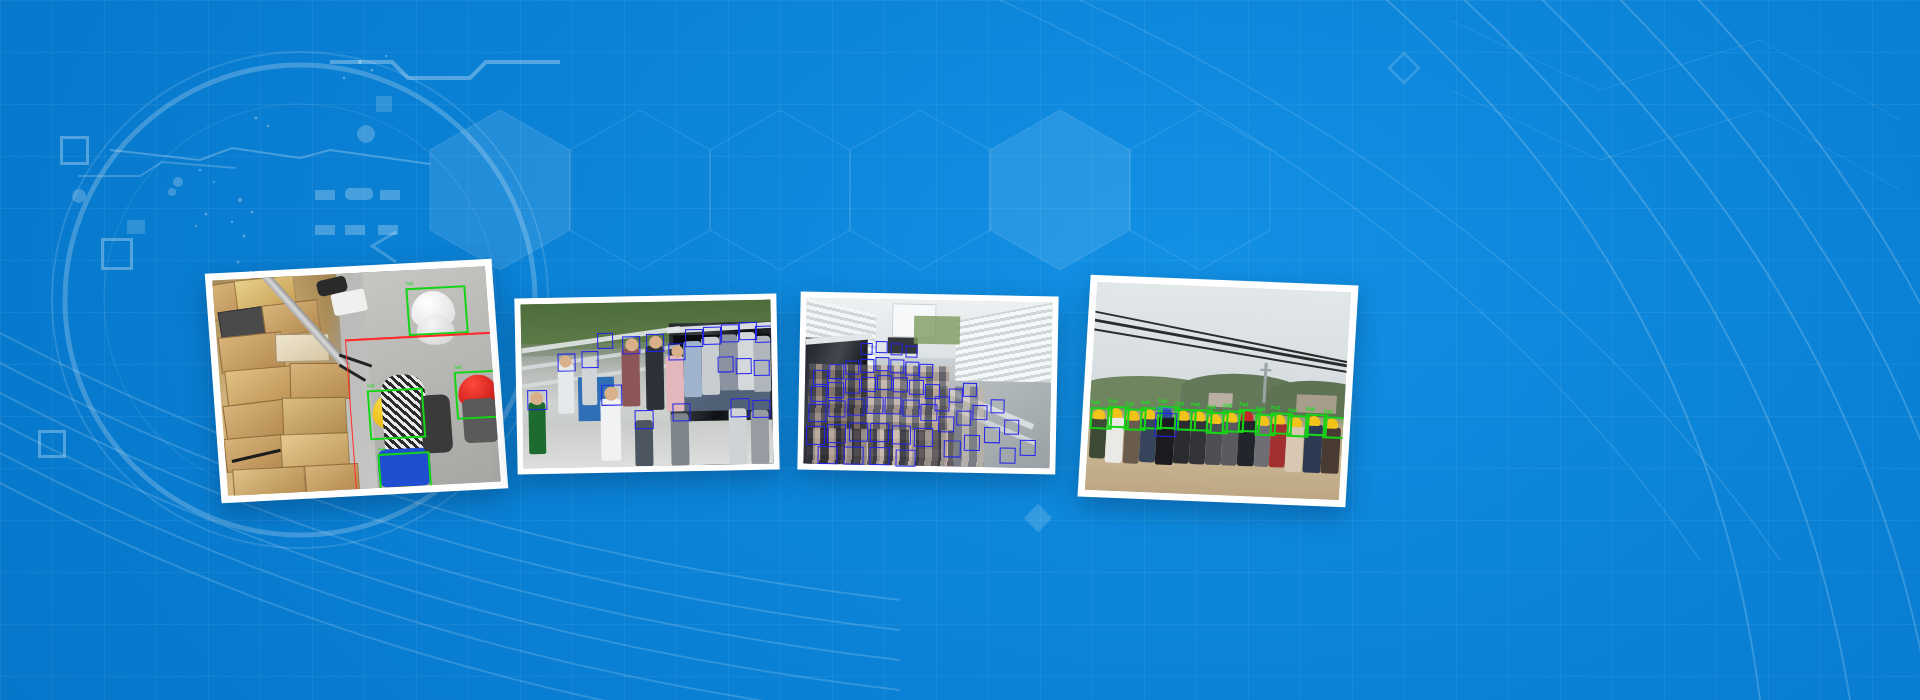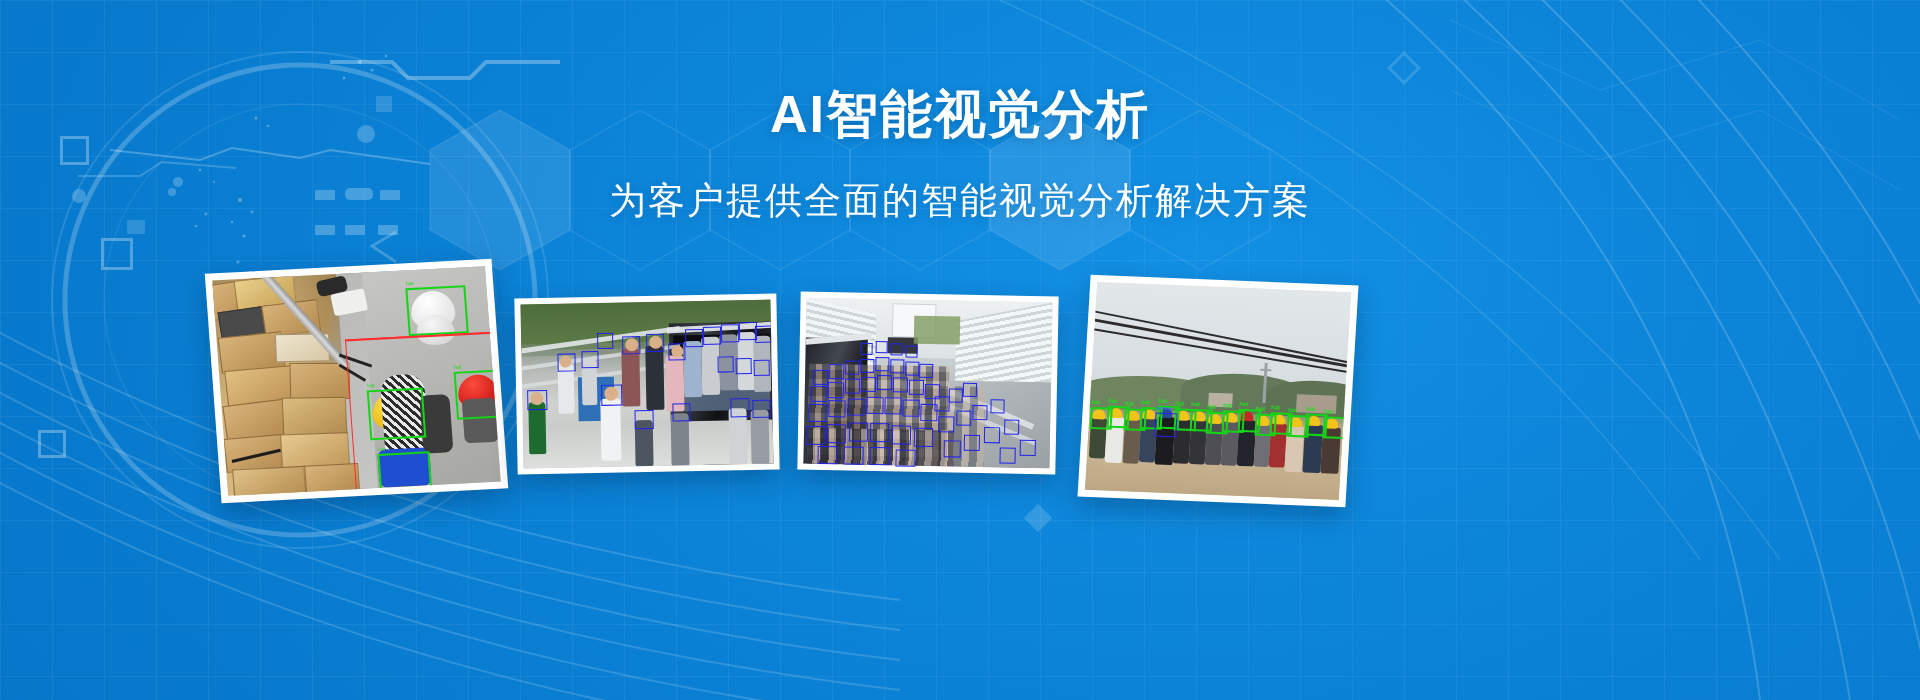--- a/index.html
+++ b/index.html
@@ -204,22 +204,20 @@
 
     <div class="sq" style="left:60px;top:136px;width:23px;height:23px;"></div>
     <div class="sq" style="left:101px;top:238px;width:26px;height:26px;"></div>
     <div class="sqf" style="left:127px;top:220px;width:18px;height:14px;"></div>
     <div class="sq" style="left:38px;top:430px;width:22px;height:22px;"></div>
     <div class="sqf" style="left:376px;top:96px;width:16px;height:16px;"></div>
     <div class="sqf" style="left:1028px;top:508px;width:20px;height:20px;transform:rotate(45deg);"></div>
     <div class="sq" style="left:1392px;top:56px;width:18px;height:18px;transform:rotate(45deg);opacity:.5;"></div>
   </div>
 
-  <div class="title">AI智能视觉分析</div>
-  <div class="subtitle">为客户提供全面的智能视觉分析解决方案</div>
 
   <div class="gallery">
 
     <div class="card p1">
       <div class="inner">
 
         <div class="floor" style="left:124px;top:0;width:149px;height:216px;"></div>
         <div class="floor" style="left:150px;top:0;width:123px;height:216px;background:linear-gradient(160deg,#c6c6c3,#a6a6a3);"></div>
 
         <div class="box" style="left:-4px;top:2px;width:52px;height:34px;transform:rotate(-6deg);"></div>

